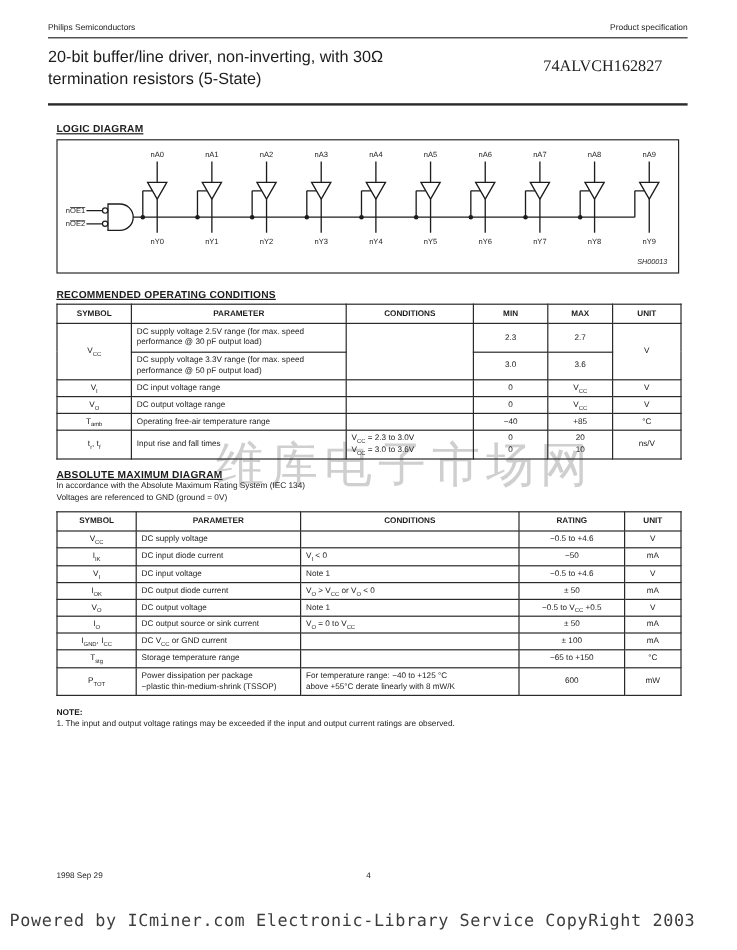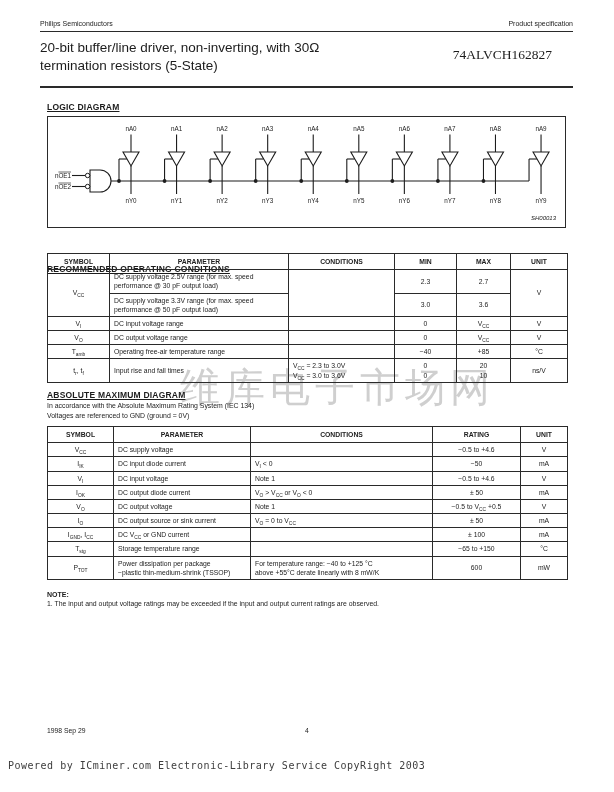--- a/index.html
+++ b/index.html
@@ -59,21 +59,21 @@
 
   
   .note-label{position:absolute;left:47px;top:591px;font-size:7px;font-weight:bold;}
   .note-item{position:absolute;left:47px;top:600px;width:500px;font-size:6.9px;}
 
   
   .footer-date{position:absolute;left:47px;top:727px;font-size:6.8px;}
   .footer-page{position:absolute;left:0;right:0;top:727px;text-align:center;font-size:6.8px;}
   .bottom-stamp{
     position:absolute;left:8px;top:760px;
-    font-family:"DejaVu Sans Mono", monospace;font-size:10px;color:#3d3d3d;
+    font-family:"DejaVu Sans Mono", monospace;font-size:14px;color:#3d3d3d;
     letter-spacing:.5px;white-space:nowrap;
   }
 </style>
 </head>
 <body>
 
 <div class="layer">
   <div class="wm-cn">维库电子市场网</div>
 
   <div class="content">
@@ -175,21 +175,21 @@
           <line x1="493.04" y1="17.5" x2="493.04" y2="35" stroke="#1c1c1c" stroke-width="1.1"></line>
           <polygon points="485.04,35 501.04,35 493.04,49" fill="#fff" stroke="#1c1c1c" stroke-width="1.1"></polygon>
           <line x1="493.04" y1="49" x2="493.04" y2="77" stroke="#1c1c1c" stroke-width="1.1"></line>
           <text x="493.04" y="86" text-anchor="middle" font-size="6.3" font-family="Liberation Sans, sans-serif" fill="#1c1c1c">nY9</text>
           <line x1="481.04" y1="64" x2="481.04" y2="42" stroke="#1c1c1c" stroke-width="1.1"></line>
           <line x1="481.04" y1="42" x2="488.84000000000003" y2="42" stroke="#1c1c1c" stroke-width="1.1"></line>
           <text x="508" y="103" text-anchor="end" font-size="6" font-family="Liberation Sans, sans-serif" fill="#1c1c1c" font-style="italic">SH00013</text>
         </svg>
     </div>
 
-    <div class="sec-heading" style="top:240px;margin-top:24px;">RECOMMENDED OPERATING CONDITIONS</div>
+    <div class="sec-heading" style="top:240px;">RECOMMENDED OPERATING CONDITIONS</div>
     <table class="spec t-recommended">
       <colgroup>
         <col style="width:62px">
           <col style="width:179px">
           <col style="width:106px">
         <col style="width:62px">
           <col style="width:54px">
           <col style="width:57px">
       </colgroup>
       <thead>

